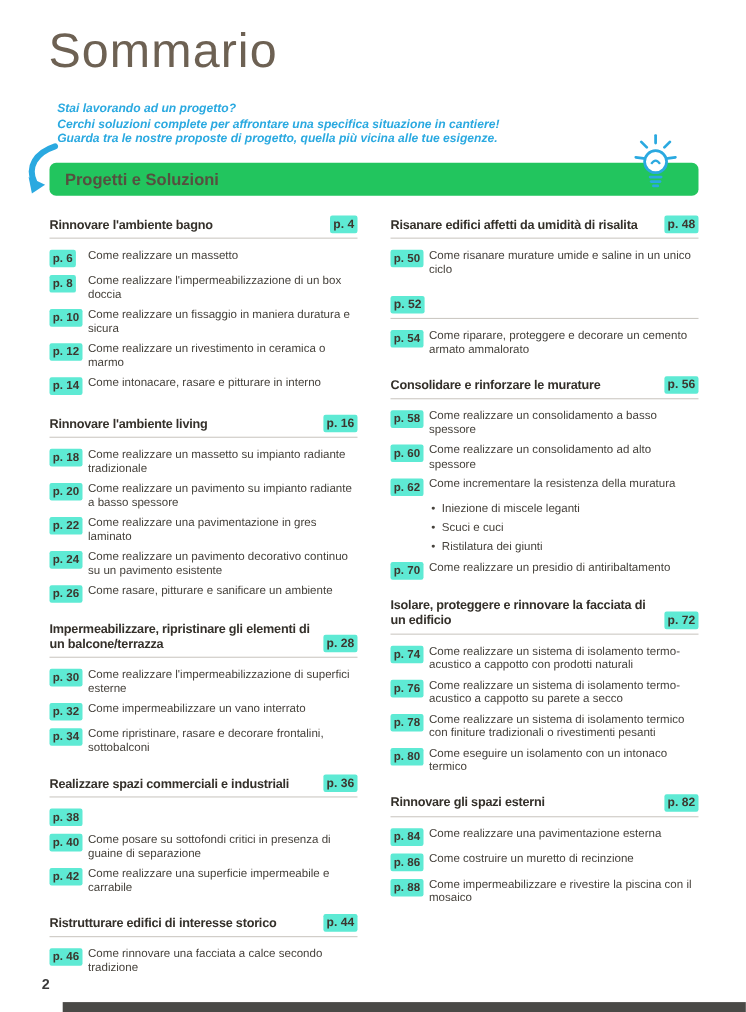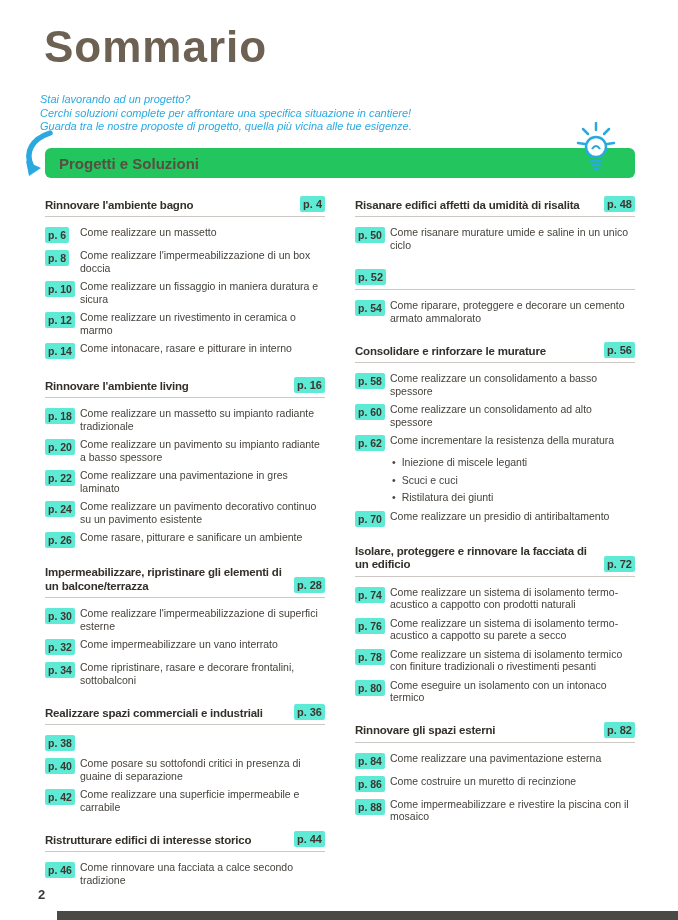--- a/index.html
+++ b/index.html
@@ -6,26 +6,26 @@
   html,body { width:678px; height:920px; }
   body {
     background:#ffffff;
     font-family:"Liberation Sans", "DejaVu Sans", sans-serif;
     position:relative;
     overflow:hidden;
     color:#46423c;
   }
   .page-title {
     position:absolute; left:44px; top:22px;
-    font-size:44px; font-weight:700; letter-spacing:1px;
+    font-size:44px; font-weight:400; letter-spacing:1px;
     color:#6d6153;
   }
   .intro {
-    position:absolute; left:40px; top:93px;
-    color:#2aa9e0; font-weight:400; font-style:italic;
+    position:absolute; left:52px; top:93px;
+    color:#2aa9e0; font-weight:700; font-style:italic;
     font-size:11px; line-height:13.5px;
   }
   .banner {
     position:absolute; left:45px; top:148px; width:590px; height:30px;
     background:#22c55e; border-radius:6px;
     display:flex; align-items:center; padding-left:14px;
     font-size:15px; font-weight:700; color:#55503f;
   }
   .arrow-wrap { position:absolute; left:22px; top:130px; width:34px; height:48px; }
   .bulb-wrap  { position:absolute; left:576px; top:122px; width:40px; height:54px; }

